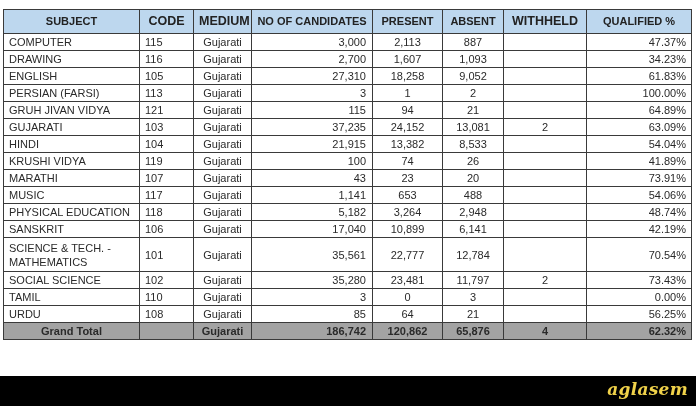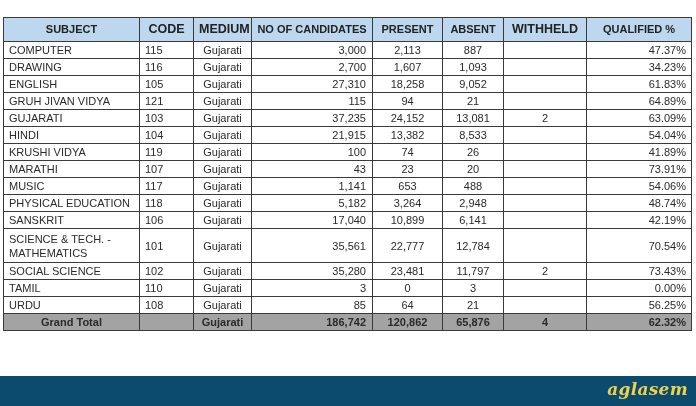--- a/index.html
+++ b/index.html
@@ -1,33 +1,33 @@
 <!DOCTYPE html>
 <html><head>
 <meta charset="utf-8">
 <style>
   html, body { margin: 0; padding: 0; }
   body {
     width: 696px; height: 406px; background: #ffffff; position: relative; overflow: hidden;
     font-family: "Liberation Sans", "DejaVu Sans", sans-serif; color: #2a2a2a;
   }
-  .table-wrap { position: absolute; left: 3px; top: 17px; width: 688px; }
+  .table-wrap { position: absolute; left: 3px; top: 9px; width: 688px; }
   table { border-collapse: collapse; width: 688px; table-layout: fixed; font-size: 11px; }
   th, td { border: 1px solid #3a3a3a; padding: 0 5px; height: 16px; line-height: 16px; white-space: nowrap; overflow: hidden; }
   th { background: #bdd7ee; font-weight: bold; font-size: 11px; height: 23px; line-height: 23px; text-align: center; color: #222; }
   th.big { font-size: 12.5px; }
   td.l { text-align: left; }
   td.c { text-align: center; }
   td.r { text-align: right; }
   td.pc { text-align: right; }
   td.cand { padding-right: 6px; }
   tr.tall td { height: 33px; line-height: 14px; white-space: normal; }
   tr.total td { background: #a3a3a3; font-weight: bold; }
   .bar {
-    position: absolute; left: 0; top: 376px; width: 696px; height: 30px; background: #0c4a6e;
+    position: absolute; left: 0; top: 376px; width: 696px; height: 30px; background: #000000;
   }
   .brand {
     position: absolute; right: 8px; top: 3px; color: #f0d24a; font-style: italic; font-weight: bold;
     font-family: "DejaVu Serif", serif; font-size: 17px; letter-spacing: 0.3px;
   }
 </style>
 </head>
 <body>
 
 <div class="table-wrap">
@@ -79,20 +79,30 @@
           <td class="l">ENGLISH</td>
           <td class="l">105</td>
           <td class="c">Gujarati</td>
           <td class="r cand">27,310</td>
           <td class="c">18,258</td>
           <td class="c">9,052</td>
           <td class="c"></td>
           <td class="pc">61.83%</td>
         </tr>
         <tr>
+          <td class="l">PERSIAN (FARSI)</td>
+          <td class="l">113</td>
+          <td class="c">Gujarati</td>
+          <td class="r cand">3</td>
+          <td class="c">1</td>
+          <td class="c">2</td>
+          <td class="c"></td>
+          <td class="pc">100.00%</td>
+        </tr>
+        <tr>
           <td class="l">GRUH JIVAN VIDYA</td>
           <td class="l">121</td>
           <td class="c">Gujarati</td>
           <td class="r cand">115</td>
           <td class="c">94</td>
           <td class="c">21</td>
           <td class="c"></td>
           <td class="pc">64.89%</td>
         </tr>
         <tr>

